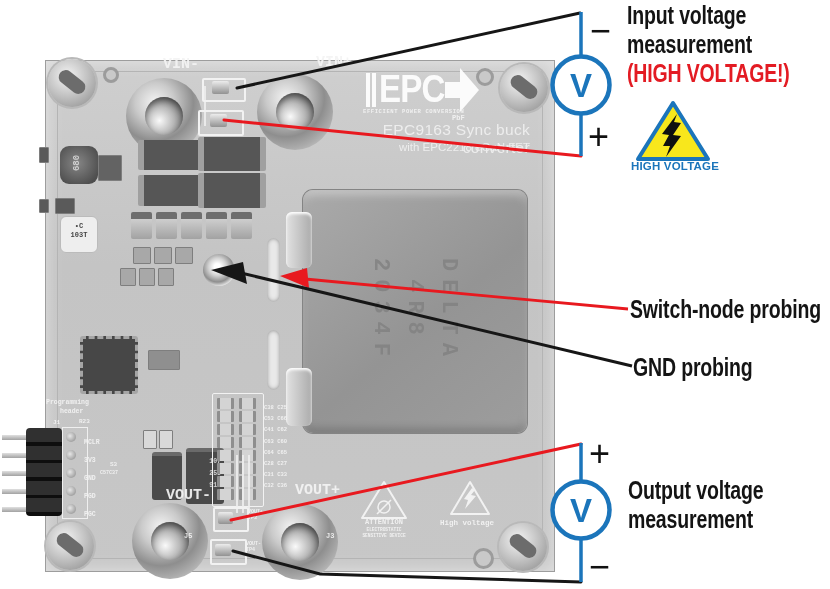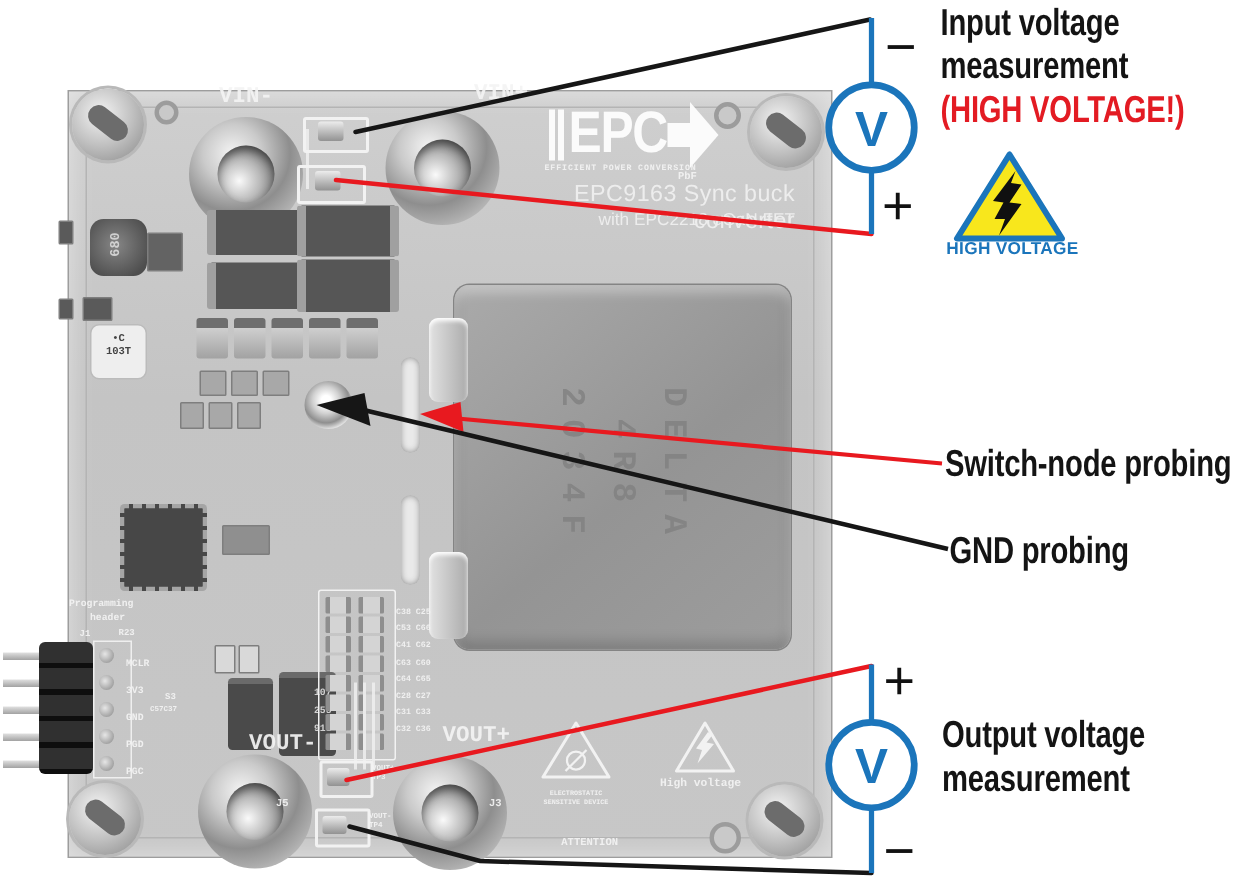--- a/index.html
+++ b/index.html
@@ -187,21 +187,21 @@
   <div class="silk" style="position:absolute;left:84px;top:434px;font-size:6.5px;line-height:18px;">
     <div>MCLR</div>
       <div>3V3</div>
     <div>GND</div>
       <div>PGD</div>
     <div>PGC</div>
   </div>
   <div class="silk" style="position:absolute;left:110px;top:461px;font-size:6px;">S3</div>
   <div class="silk" style="position:absolute;left:100px;top:470px;font-size:5px;">C57C37</div>
 
-  <div class="silk" style="position:absolute;left:146px;top:56px;font-size:15px;">VIN-</div>
+  <div class="silk" style="position:absolute;left:163px;top:56px;font-size:15px;">VIN-</div>
   <div class="silk" style="position:absolute;left:316px;top:54px;font-size:15px;">VIN+</div>
   <div class="silk" style="position:absolute;left:166px;top:487px;font-size:15px;">VOUT-</div>
   <div class="silk" style="position:absolute;left:295px;top:482px;font-size:15px;">VOUT+</div>
   <div class="silk" style="position:absolute;left:184px;top:532px;font-size:7px;">J5</div>
   <div class="silk" style="position:absolute;left:326px;top:532px;font-size:7px;">J3</div>
 
   <div class="abs" style="left:366px;top:73px;width:4px;height:34px;background:#fbfbfb;"></div>
   <div class="abs" style="left:372px;top:73px;width:4px;height:34px;background:#fbfbfb;"></div>
   <div class="abs" style="left:379px;top:67px;font-weight:bold;font-size:39px;color:#fbfbfb;transform:scaleX(.85);transform-origin:left top;letter-spacing:-1px;">EPC</div>
   <div class="abs" style="left:445px;top:82px;width:15px;height:16px;background:#fbfbfb;"></div>
@@ -231,21 +231,21 @@
   <div class="silk" style="position:absolute;left:246px;top:541px;font-size:5px;line-height:6px;">
     <div>VOUT-</div>
       <div>TP4</div>
   </div>
 
   <svg class="abs" style="left:358px;top:478px;" width="52" height="44">
     <polygon points="26,4 4,40 48,40" fill="none" stroke="#f2f2f2" stroke-width="2" stroke-linejoin="round"></polygon>
     <circle cx="26" cy="29" r="6" fill="none" stroke="#f2f2f2" stroke-width="1.5"></circle>
     <line x1="19" y1="36" x2="33" y2="22" stroke="#f2f2f2" stroke-width="1.5"></line>
   </svg>
-  <div class="silk" style="position:absolute;left:356px;top:518px;width:56px;text-align:right;font-size:7px;margin-top:40px;">ATTENTION</div>
+  <div class="silk" style="position:absolute;left:356px;top:518px;width:56px;text-align:center;font-size:7px;">ATTENTION</div>
   <div class="silk" style="position:absolute;left:356px;top:527px;width:56px;text-align:center;font-size:4.5px;">ELECTROSTATIC</div>
   <div class="silk" style="position:absolute;left:356px;top:533px;width:56px;text-align:center;font-size:4.5px;">SENSITIVE DEVICE</div>
   <svg class="abs" style="left:448px;top:478px;" width="44" height="40">
     <polygon points="22,4 3,36 41,36" fill="none" stroke="#f2f2f2" stroke-width="2" stroke-linejoin="round"></polygon>
     <polygon points="24,10 16,21 20,22 17,31 28,18 23,17 27,12" fill="#f2f2f2"></polygon>
   </svg>
   <div class="silk" style="position:absolute;left:436px;top:519px;width:62px;text-align:center;font-size:7.5px;">High voltage</div>
 
   <svg class="abs" style="left:0;top:0;" width="830" height="589">
 

